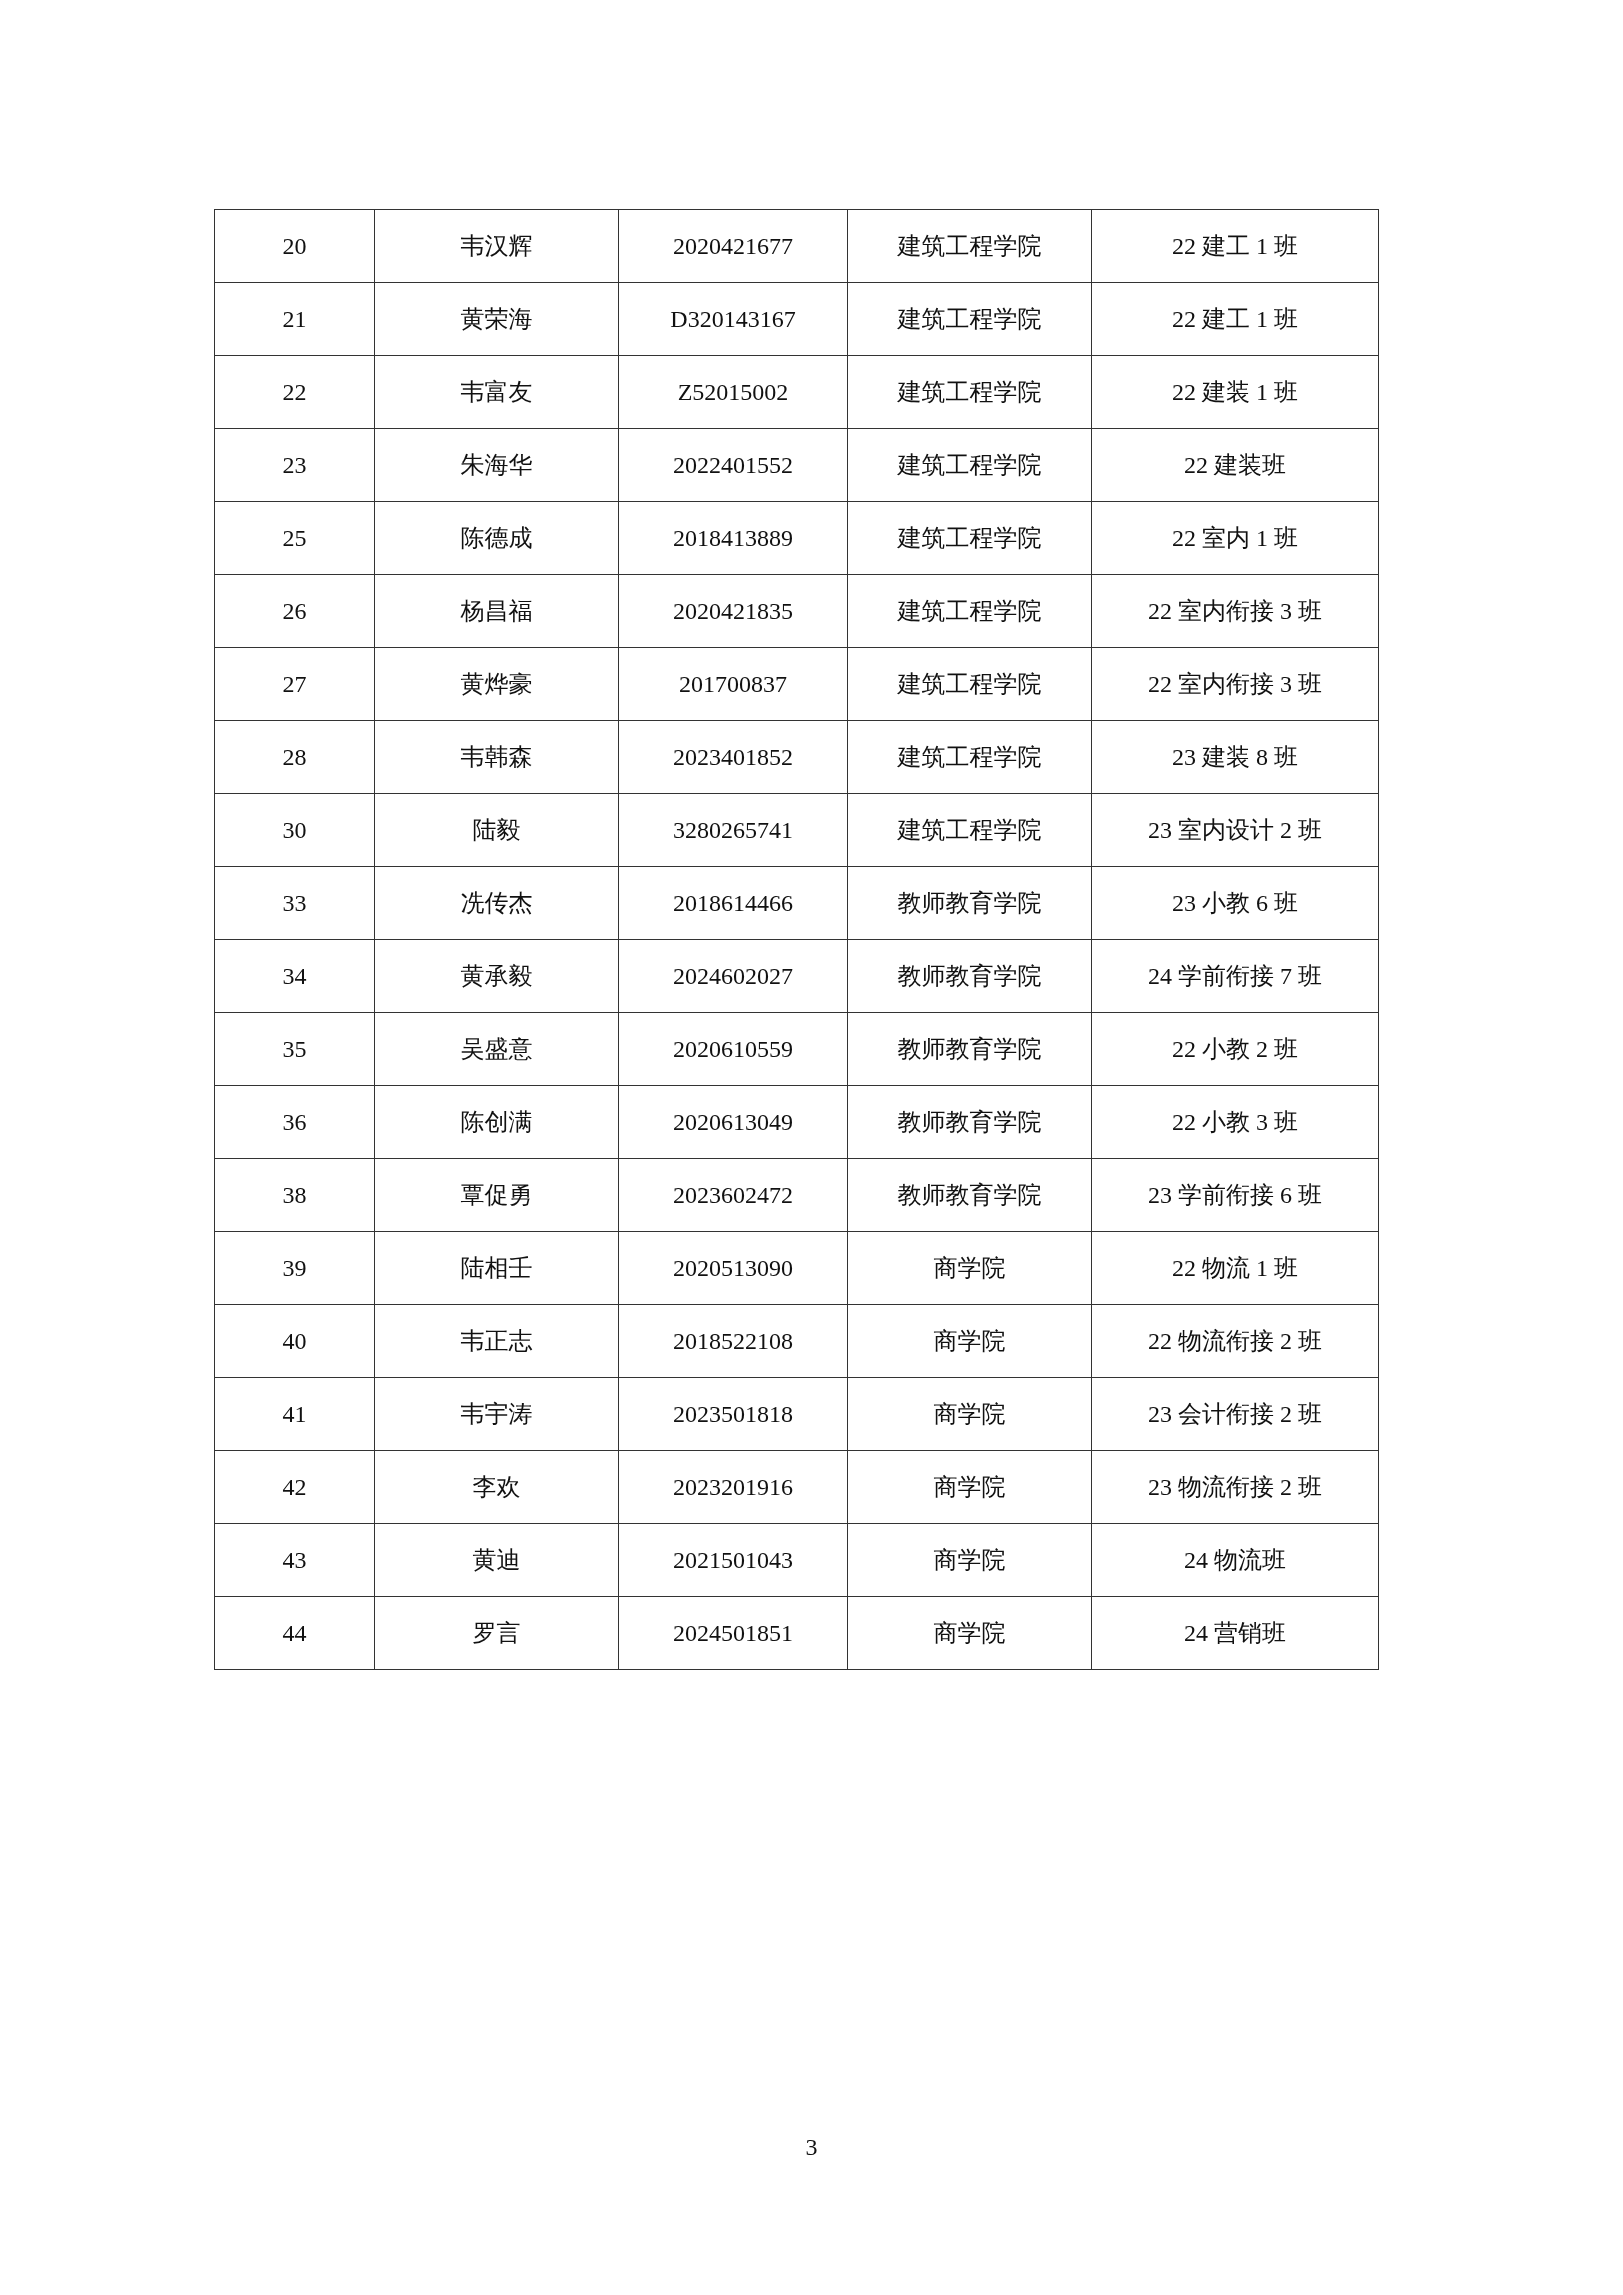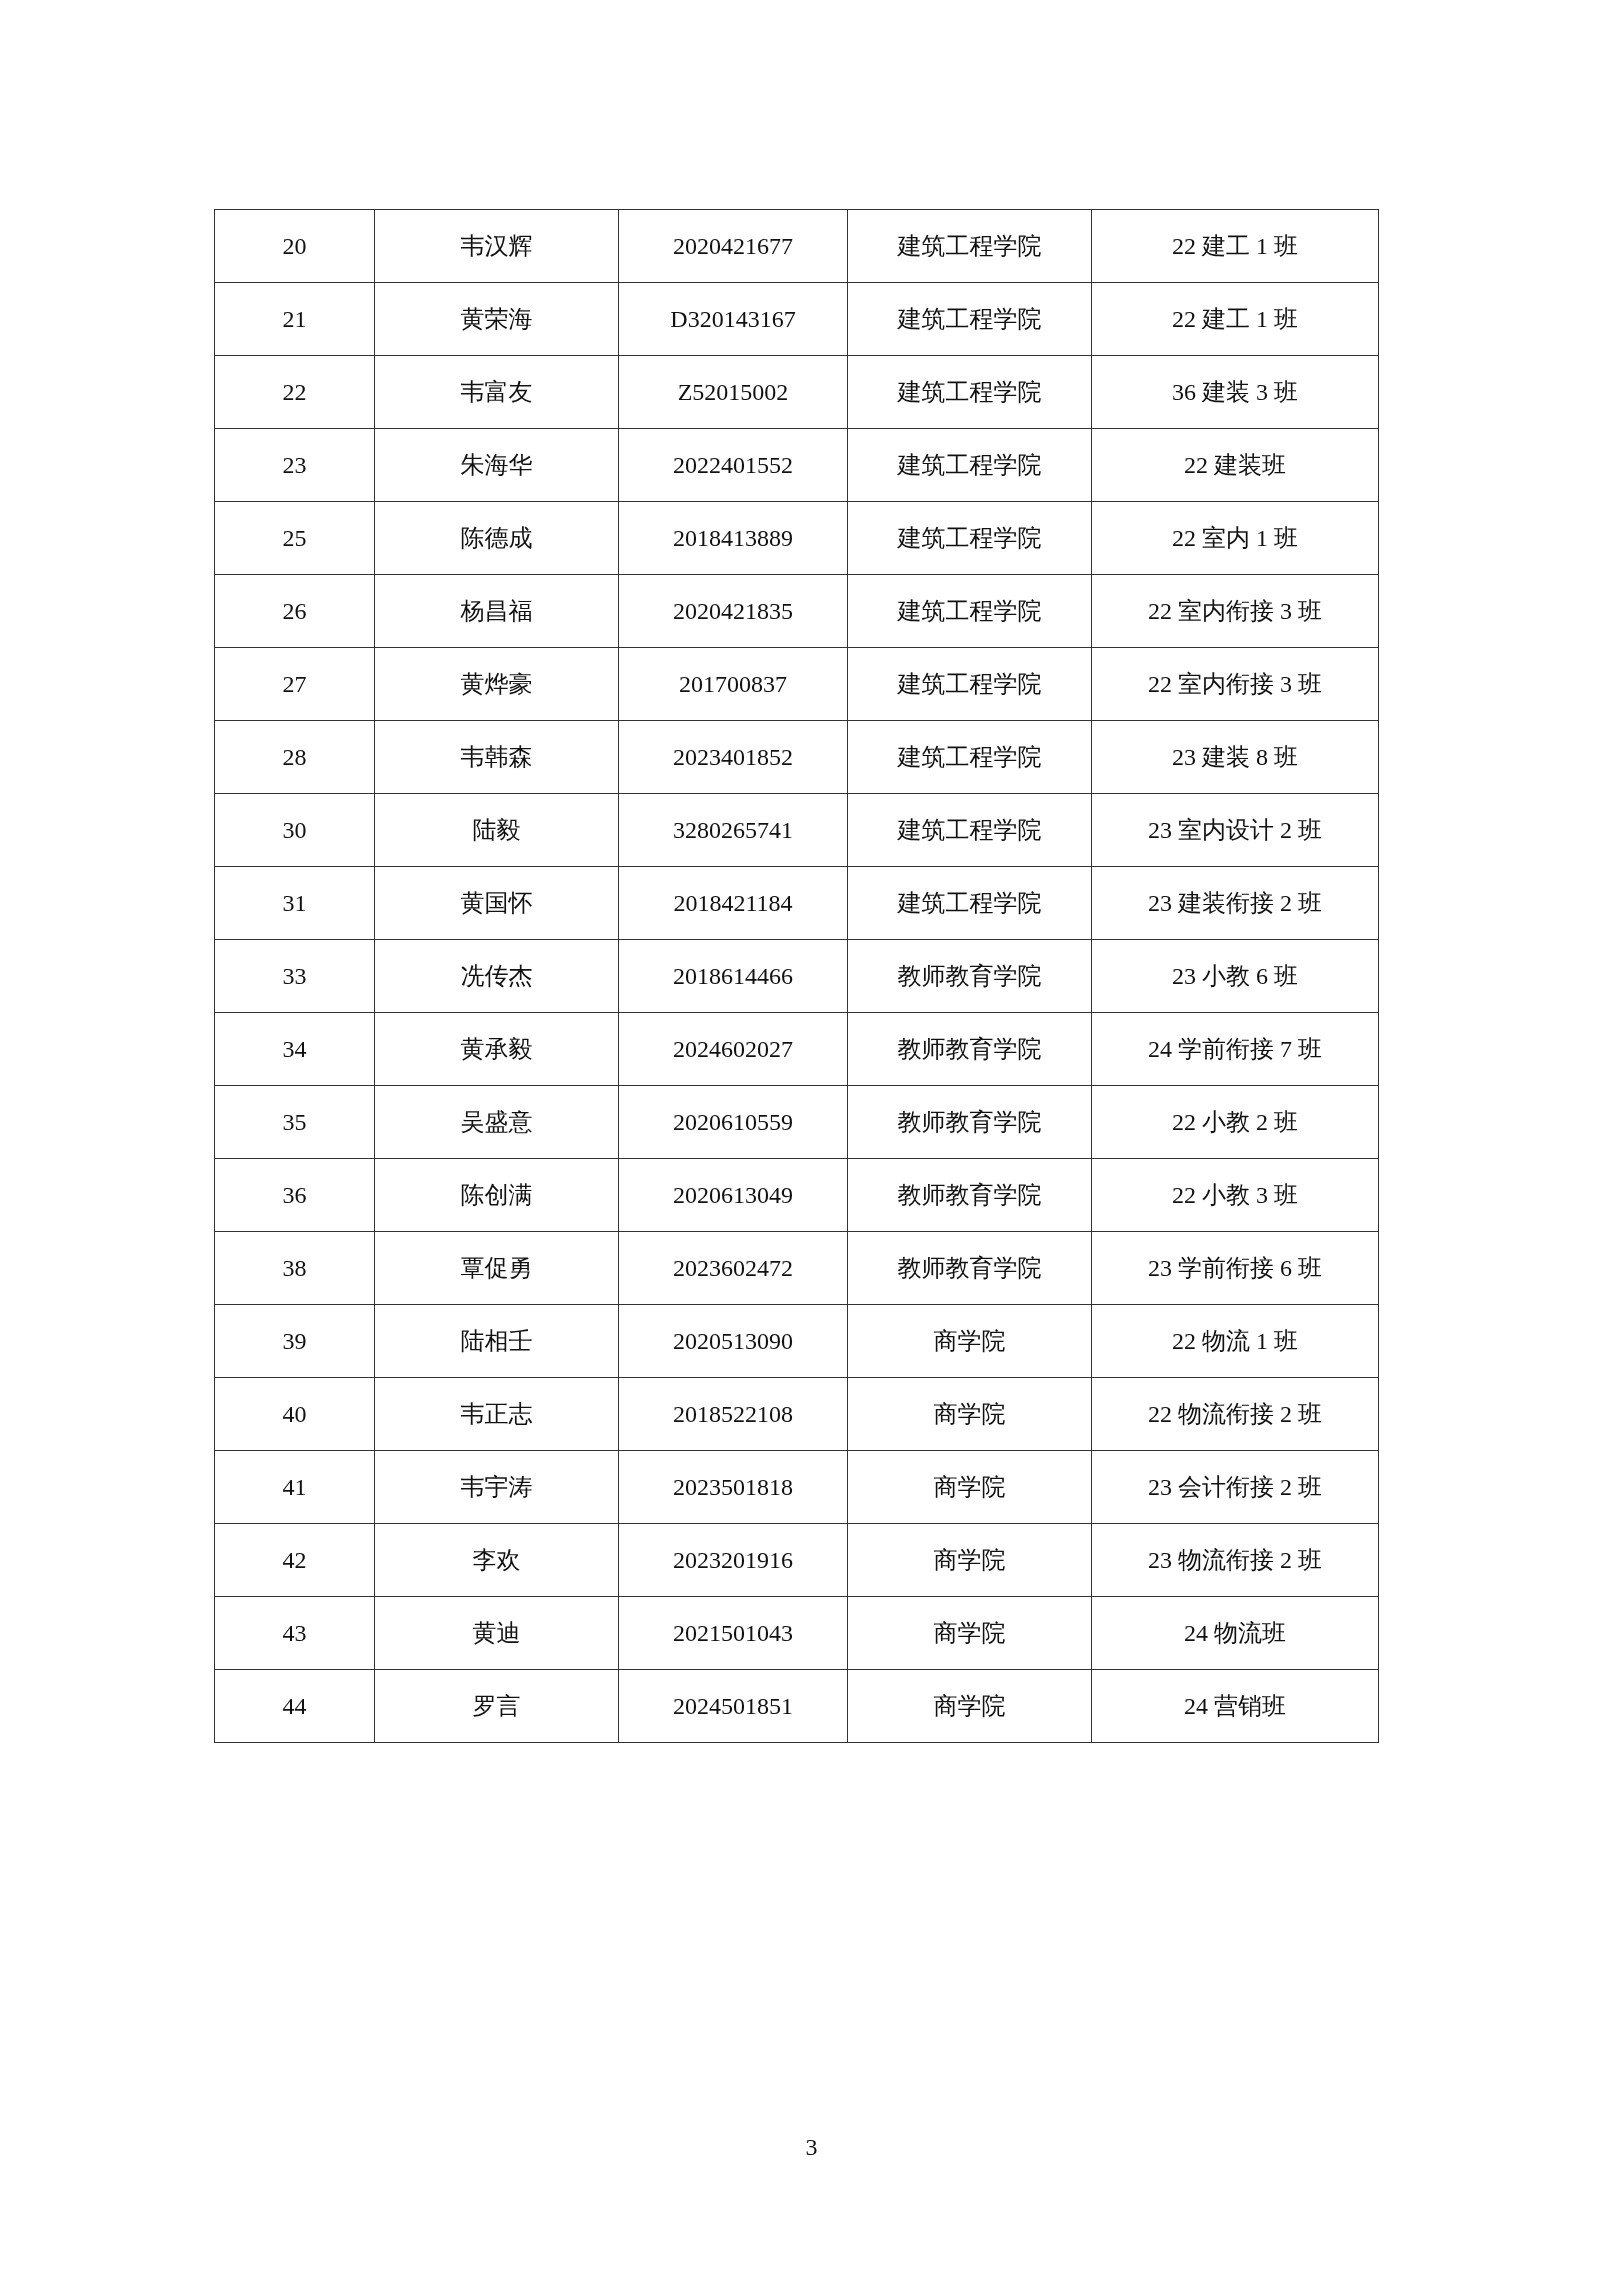--- a/index.html
+++ b/index.html
@@ -79,21 +79,21 @@
           <td>黄荣海</td>
           <td>D320143167</td>
           <td>建筑工程学院</td>
           <td>22 建工 1 班</td>
         </tr>
         <tr>
           <td>22</td>
           <td>韦富友</td>
           <td>Z52015002</td>
           <td>建筑工程学院</td>
-          <td>36 建装 3 班</td>
+          <td>22 建装 1 班</td>
         </tr>
         <tr>
           <td>23</td>
           <td>朱海华</td>
           <td>2022401552</td>
           <td>建筑工程学院</td>
           <td>22 建装班</td>
         </tr>
         <tr>
           <td>25</td>
@@ -124,27 +124,20 @@
           <td>23 建装 8 班</td>
         </tr>
         <tr>
           <td>30</td>
           <td>陆毅</td>
           <td>3280265741</td>
           <td>建筑工程学院</td>
           <td>23 室内设计 2 班</td>
         </tr>
         <tr>
-          <td>31</td>
-          <td>黄国怀</td>
-          <td>2018421184</td>
-          <td>建筑工程学院</td>
-          <td>23 建装衔接 2 班</td>
-        </tr>
-        <tr>
           <td>33</td>
           <td>冼传杰</td>
           <td>2018614466</td>
           <td>教师教育学院</td>
           <td>23 小教 6 班</td>
         </tr>
         <tr>
           <td>34</td>
           <td>黄承毅</td>
           <td>2024602027</td>

